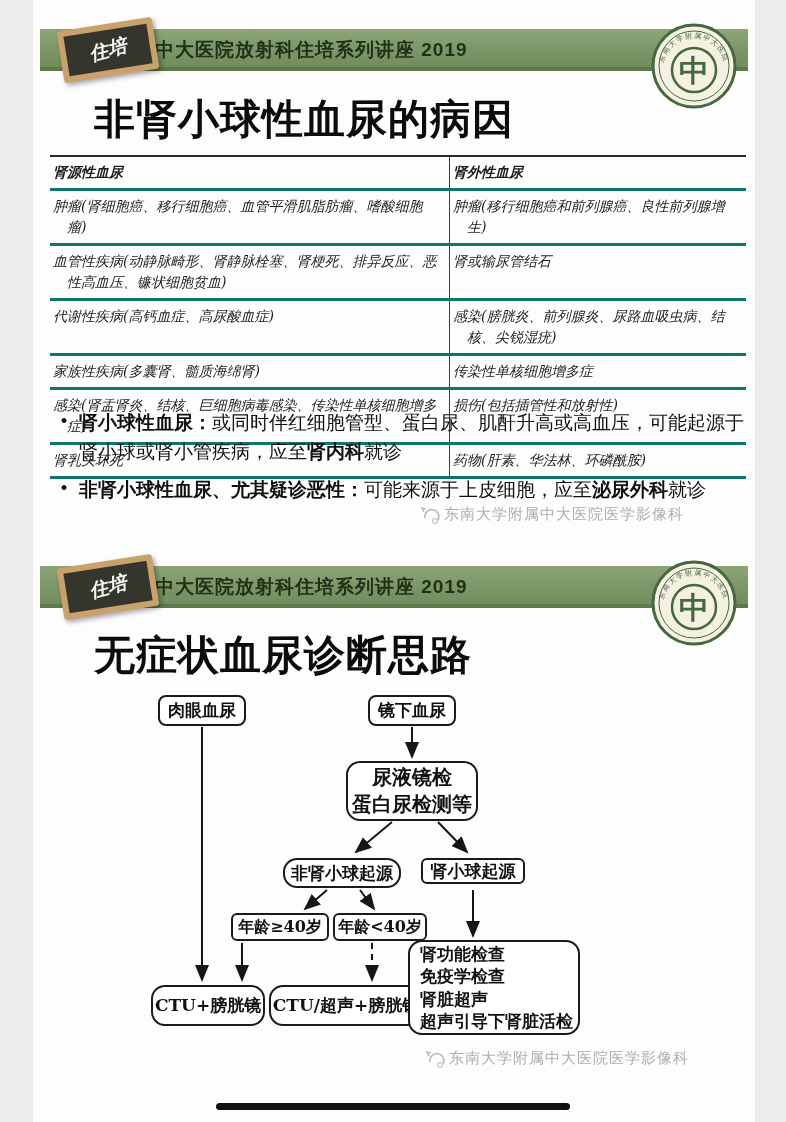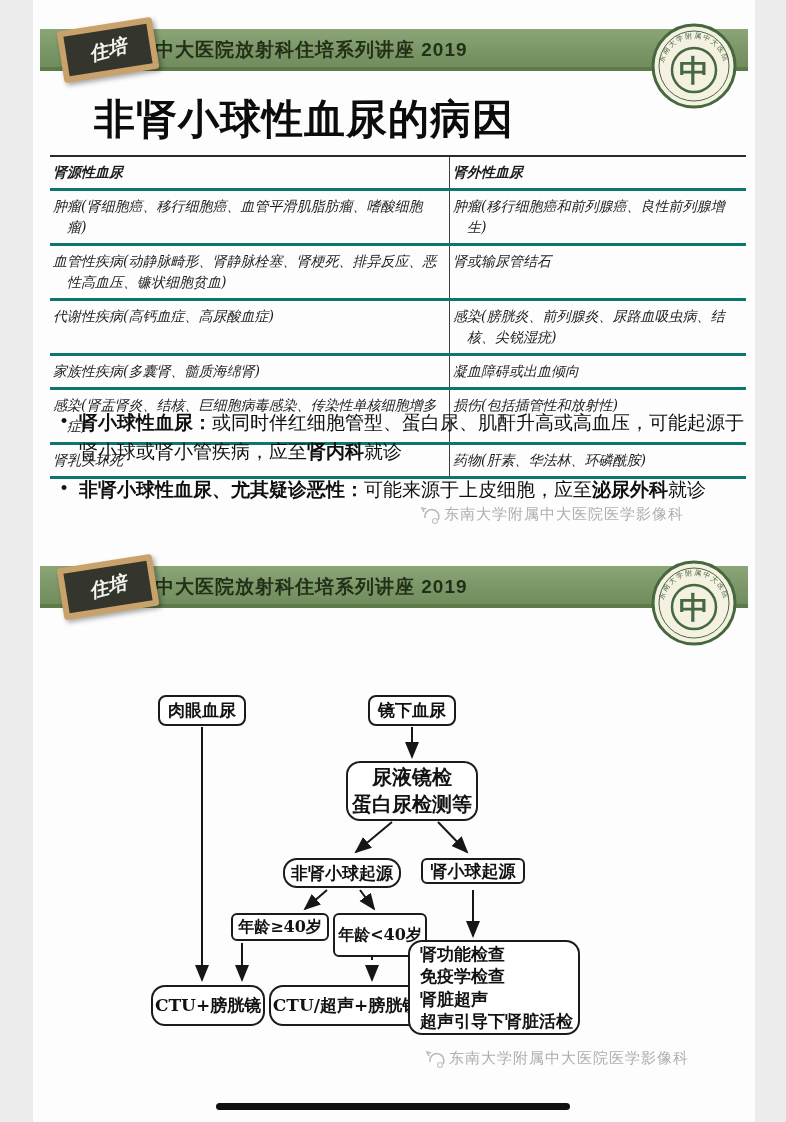--- a/index.html
+++ b/index.html
@@ -110,21 +110,21 @@
           </td>
       <td>
             <span class="hang">感染(膀胱炎、前列腺炎、尿路血吸虫病、结核、尖锐湿疣)</span>
           </td>
     </tr>
     <tr>
       <td class="lcol">
             <span class="hang">家族性疾病(多囊肾、髓质海绵肾)</span>
           </td>
       <td>
-            <span class="hang">凝血障碍或出血倾向</span>
+            <span class="hang">传染性单核细胞增多症</span>
           </td>
     </tr>
     <tr>
       <td class="lcol">
             <span class="hang">感染(肾盂肾炎、结核、巨细胞病毒感染、传染性单核细胞增多症)</span>
           </td>
       <td>
             <span class="hang">损伤(包括插管性和放射性)</span>
           </td>
     </tr>
@@ -168,20 +168,21 @@
       <circle cx="43" cy="43" r="41" fill="#f4f1e3" stroke="#46683f" stroke-width="3"></circle>
       <circle cx="43" cy="43" r="35" fill="none" stroke="#46683f" stroke-width="1"></circle>
       <path id="sealArc2" d="M 12,46 A 31,31 0 0 1 74,46" fill="none"></path>
       <text font-size="7" fill="#46683f" letter-spacing="1.5">
         <textPath href="#sealArc2" startOffset="6">东南大学附属中大医院</textPath>
       </text>
       <circle cx="43" cy="47" r="22" fill="none" stroke="#46683f" stroke-width="2.5"></circle>
       <text x="43" y="58" text-anchor="middle" font-size="30" font-weight="bold" fill="#46683f" font-family="DejaVu Serif,serif">中</text>
     </svg>
   </div>
+  <div class="slide-title" style="top:628px;">无症状血尿诊断思路</div>
 
   <svg class="arrows" width="786" height="1122" viewBox="0 0 786 1122">
     <defs>
       <marker id="ah" markerWidth="9" markerHeight="8" refX="7.5" refY="3.5" orient="auto">
         <path d="M0,0 L8.5,3.5 L0,7 Z" fill="#161616"></path>
       </marker>
     </defs>
     <g stroke="#161616" stroke-width="2" fill="none">
       <path d="M202,727 L202,980" marker-end="url(#ah)"></path>
       <path d="M412,727 L412,757" marker-end="url(#ah)"></path>
@@ -207,21 +208,21 @@
   </div>
   <div class="flow-box" style="left:283px;top:858px;width:118px;height:30px;font-size:17px;border-radius:14px;">
     <span>非肾小球起源</span>
   </div>
   <div class="flow-box" style="left:421px;top:858px;width:104px;height:26px;font-size:17px;border-radius:6px;">
     <span>肾小球起源</span>
   </div>
   <div class="flow-box" style="left:231px;top:913px;width:98px;height:28px;font-size:16px;border-radius:6px;">
     <span>年龄≥40岁</span>
   </div>
-  <div class="flow-box" style="left:333px;top:913px;width:94px;height:44px;font-size:16px;border-radius:6px;">
+  <div class="flow-box" style="left:333px;top:913px;width:94px;height:28px;font-size:16px;border-radius:6px;">
     <span>年龄&lt;40岁</span>
   </div>
   <div class="flow-box big" style="left:151px;top:985px;width:114px;height:41px;font-size:17px;">
     <span>CTU+膀胱镜</span>
   </div>
   <div class="flow-box big" style="left:269px;top:985px;width:154px;height:41px;font-size:17px;">
     <span>CTU/超声+膀胱镜</span>
   </div>
   <div class="flow-box big left-text" style="left:408px;top:940px;width:172px;height:95px;font-size:17px;line-height:1.32;">
     <span>肾功能检查</span>

